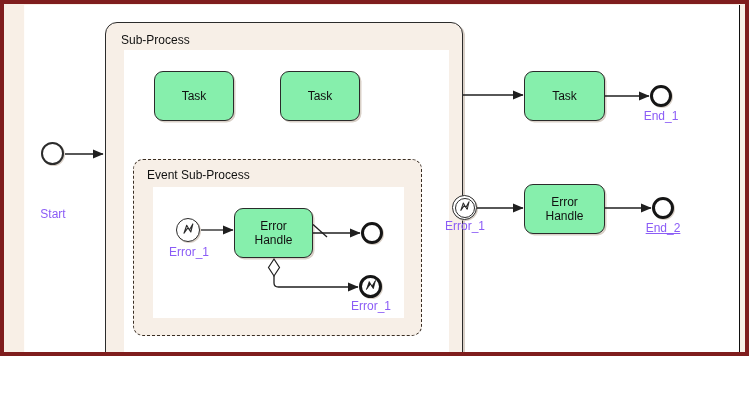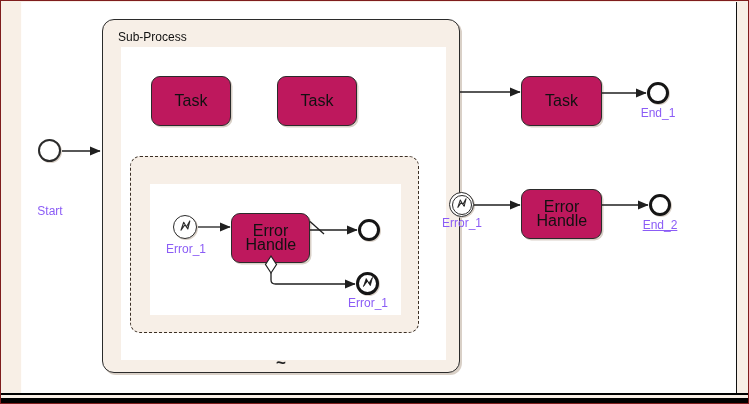--- a/index.html
+++ b/index.html
@@ -1,22 +1,22 @@
 <!DOCTYPE html>
 <html style="--bg: #f8efe6; --canvas: #ffffff; --line: #1f1f1f; --tint: #f7efe7; --shadow: #d9d0c7;"><head>
 <meta charset="utf-8">
 <style>
   :root{
     --bg:#f8efe6; --canvas:#ffffff; --line:#1f1f1f; --tint:#f7efe7; --shadow:#d9d0c7;
   }
   *{margin:0;padding:0;box-sizing:border-box;}
   body{font-family:"Liberation Sans",sans-serif;background:#fff;}
   .screen{
-    position:relative;width:749px;height:404px;overflow:hidden;
-    background:var(--bg);border:1px solid #7f1d1d;
+    position:relative;width:749px;height:356px;overflow:hidden;
+    background:var(--bg);border:4px solid #7f1d1d;
   }
   .canvas{
     position:absolute;left:20px;top:1px;width:716px;height:391px;
     background:var(--canvas);border-right:1px solid #111;border-left:1px solid #fffdfb;
   }
   .bottom-line{position:absolute;left:0;top:392px;width:749px;height:2px;background:#000;}
   .bottom-bar{position:absolute;left:0;top:397px;width:749px;height:7px;background:#000;}
 
   .label{
     position:absolute;font-size:12px;color:#8b5cf6;text-align:center;white-space:nowrap;
@@ -39,24 +39,24 @@
 
   .event-subprocess{
     position:absolute;left:129px;top:155px;width:289px;height:177px;
     background:var(--tint);border:1px dashed #3a2e24;border-radius:10px;
   }
   .event-subprocess-inner{
     position:absolute;left:19px;top:27px;width:251px;height:131px;background:#fff;
   }
 
   .task{
-    position:absolute;background:#be185d;border:1px solid #2b2b2b;border-radius:9px;
+    position:absolute;background:#86efac;border:1px solid #2b2b2b;border-radius:9px;
     box-shadow:1.5px 1.5px 0 var(--shadow);
     display:flex;align-items:center;justify-content:center;
-    font-size:16px;color:#111;text-align:center;line-height:14px;margin-top:8px;
+    font-size:12px;color:#111;text-align:center;line-height:14px;
   }
   .task .wrap{display:inline-block;max-width:50px;}
 
   .event{
     position:absolute;background:#fff;border-radius:50%;
     display:flex;align-items:center;justify-content:center;
     box-shadow:1px 1px 0 var(--shadow);
   }
   .ev-thin{border:2px solid #2b2b2b;}
   .ev-catch{border:1.5px solid #2b2b2b;}
@@ -82,20 +82,21 @@
 
   <div class="task" style="left:150px;top:67px;width:80px;height:50px;">
     <span>Task</span>
   </div>
   <div class="task" style="left:276px;top:67px;width:80px;height:50px;">
     <span>Task</span>
   </div>
 
   <div class="event-subprocess">
     <div class="event-subprocess-inner"></div>
+    <div class="container-label" style="left:13px;top:8px;">Event Sub-Process</div>
   </div>
 
   <div class="event ev-catch" style="left:172px;top:214px;width:24px;height:24px;">
     <span>
       <svg width="15" height="15" viewBox="0 0 15 15">
         <polygon points="3,12.2 5.7,4.2 8.4,9 11.8,3 9.8,11 7,6.6" fill="#fff" stroke="#2b2b2b" stroke-width="1.1" stroke-linejoin="round"></polygon>
       </svg>
     </span>
   </div>
   <div class="label" style="left:161px;top:242px;width:48px;">Error_1</div>

